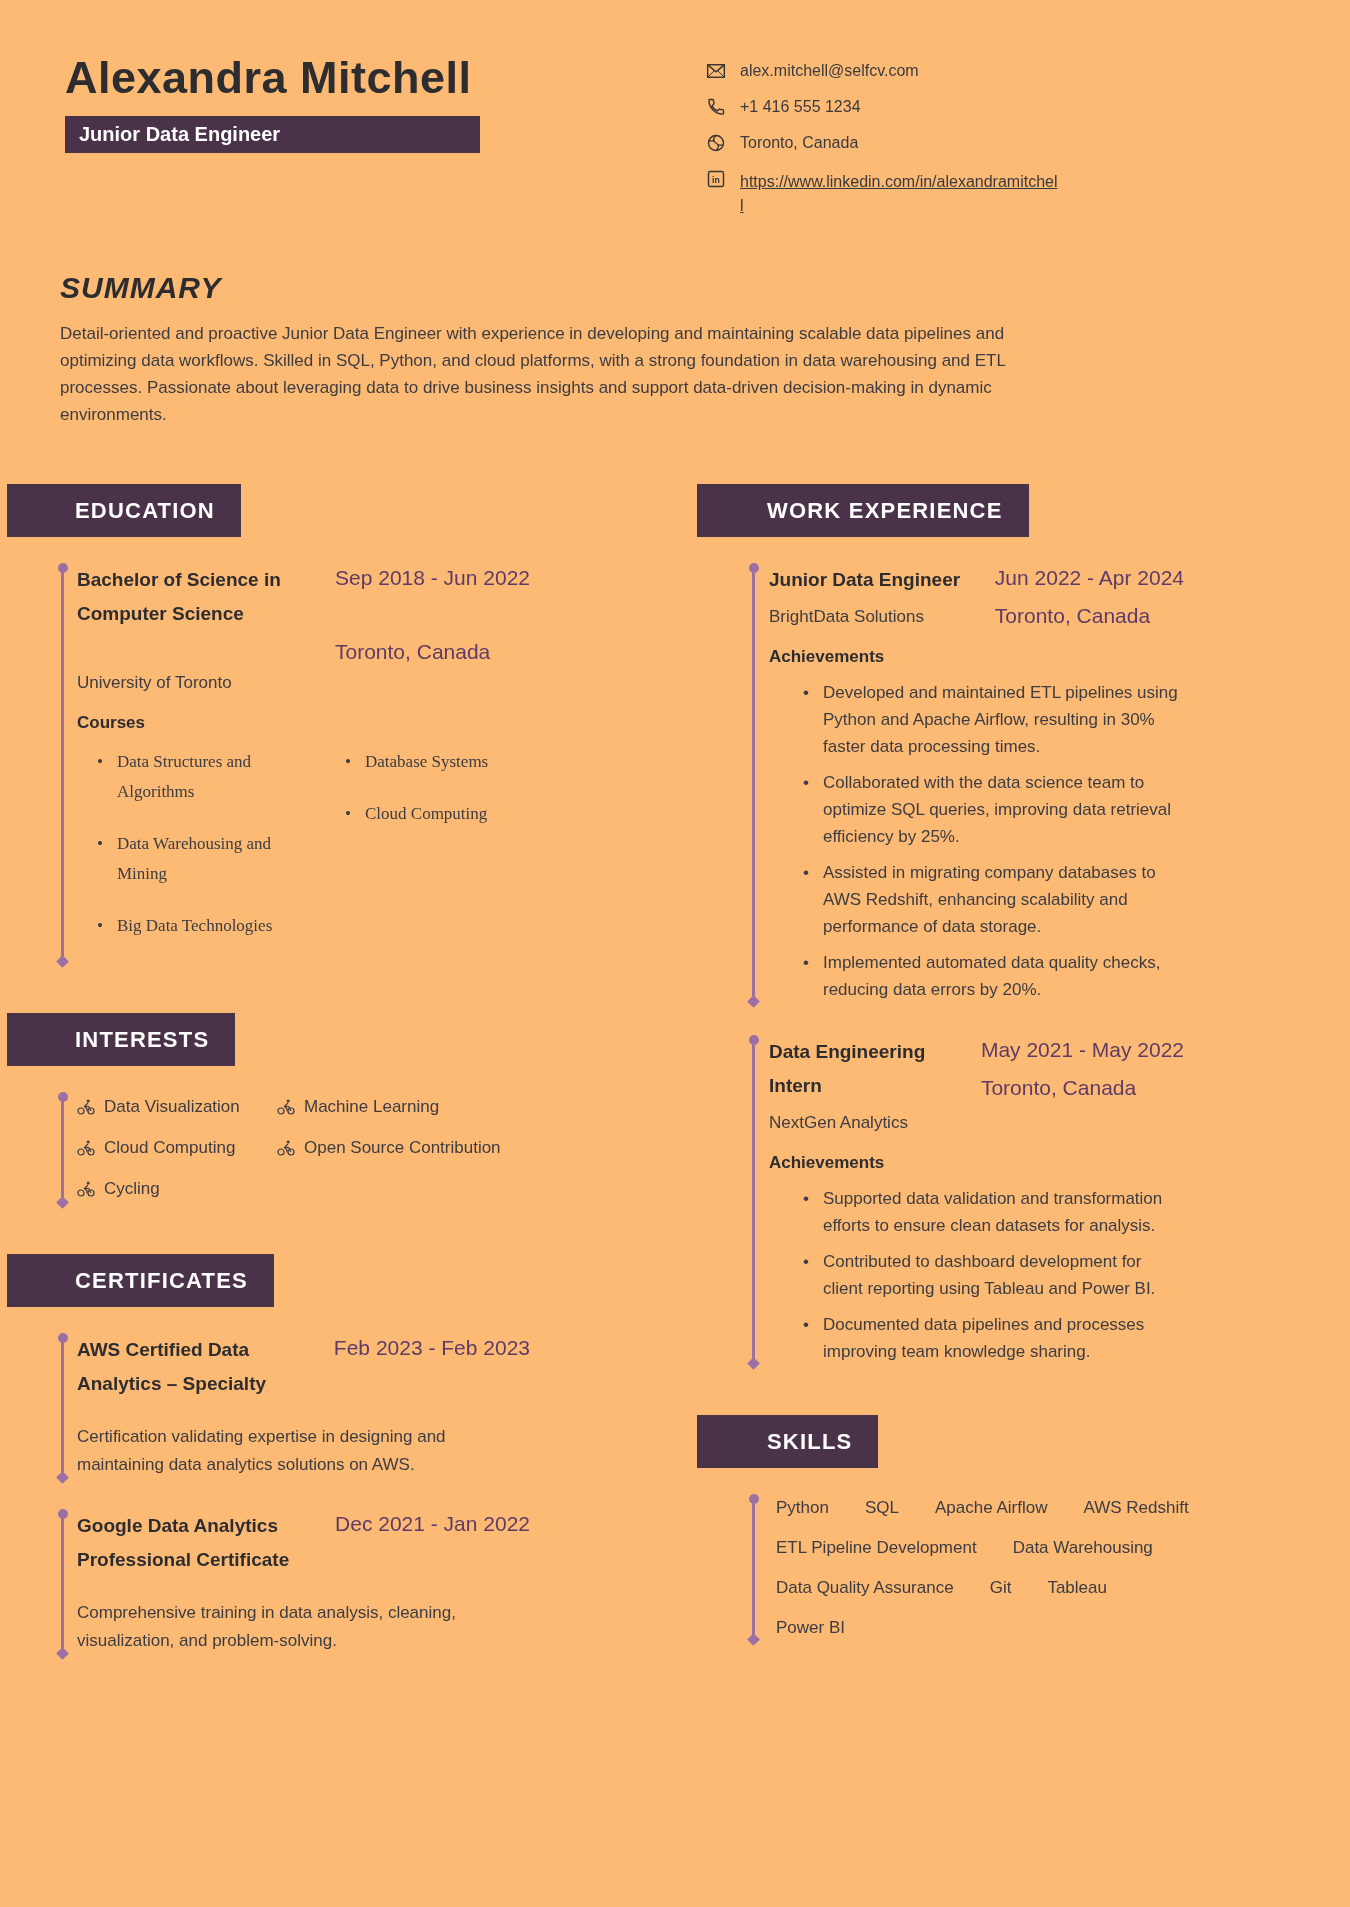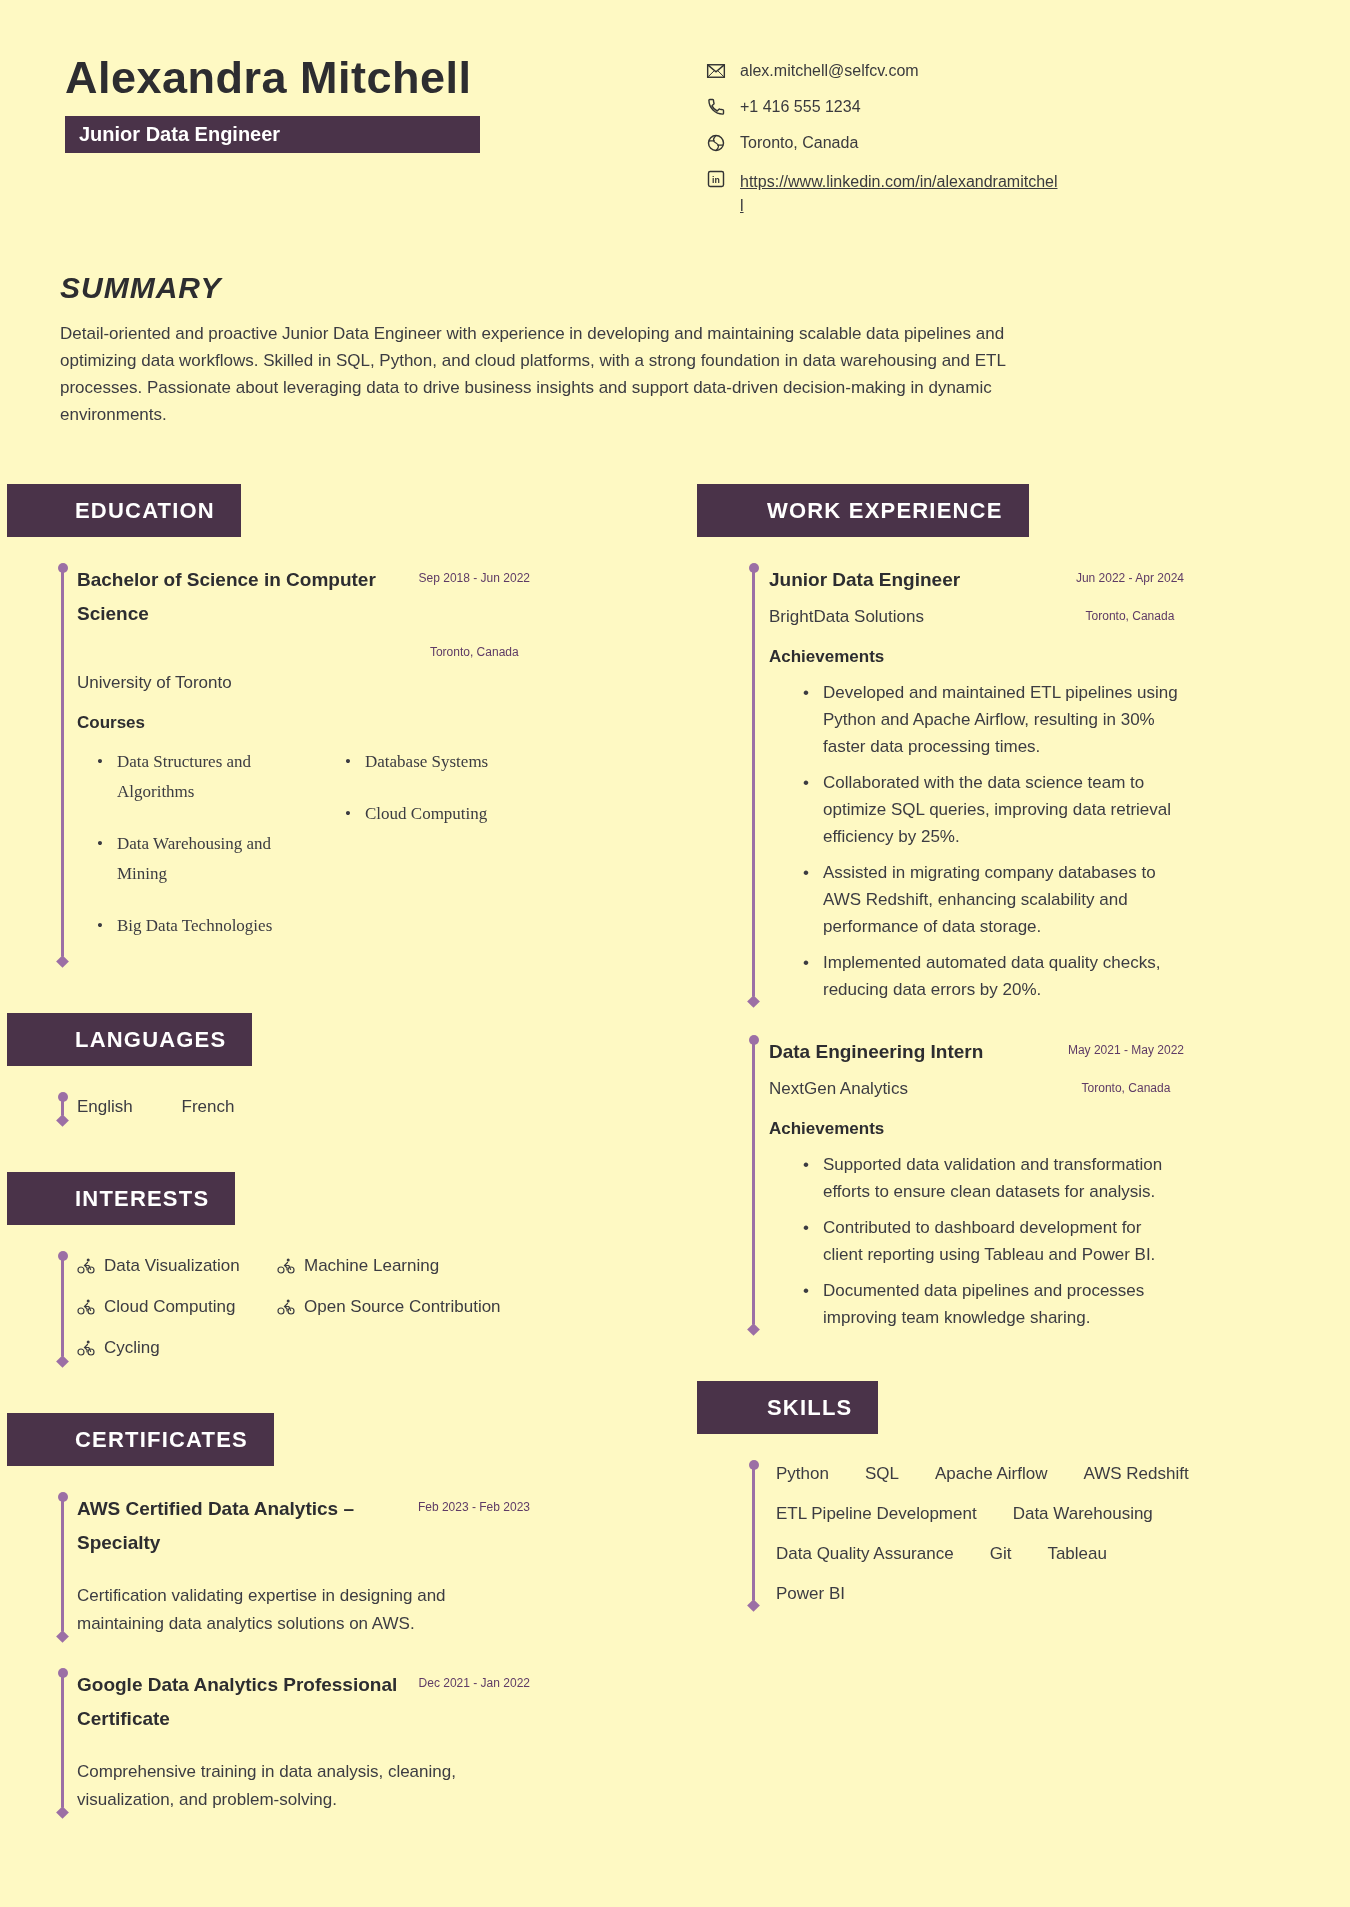--- a/index.html
+++ b/index.html
@@ -1,18 +1,18 @@
 <!DOCTYPE html>
 <html><head>
 <meta charset="utf-8">
 <style>
   * { margin:0; padding:0; box-sizing:border-box; }
   html,body { background:#ffffff; }
   body { font-family:"Liberation Sans", sans-serif; color:#3f3f46; }
-  .page { position:relative; width:1350px; height:1907px; background:#fef9c3; overflow:hidden; }
+  .page { position:relative; width:1350px; height:1907px; background:#fdba74; overflow:hidden; }
 
   
   .header { position:relative; padding-top:52px; }
   .name { margin-left:65px; font-size:45px; font-weight:bold; color:#2d2d30; letter-spacing:.5px; }
   .title-badge { margin-left:65px; margin-top:12px; width:415px; height:37px; background:#4a3349;
                  color:#fff; font-size:20px; font-weight:bold; line-height:37px; padding-left:14px; }
   .contact { position:absolute; top:62px; left:706px; width:352px; }
   .contact-item { display:flex; align-items:flex-start; margin-bottom:17px; font-size:16px; color:#3a3a3e; }
   .contact-item .cicon { width:20px; height:20px; margin-right:14px; flex:0 0 auto; margin-top:-1px; }
   .contact-item a { color:#3a3a3e; text-decoration:underline; word-break:break-all; line-height:24px; }
@@ -35,21 +35,21 @@
   .tl-block { position:relative; padding-left:70px; margin-top:26px; }
   .col-right .tl-block { padding-left:72px; }
   .tl { position:absolute; left:54px; top:7px; bottom:6px; width:3px; background:#9c6fa5; border-radius:2px; }
   .col-right .tl { left:55px; }
   .tl::before { content:""; position:absolute; top:-7px; left:-3.5px; width:10px; height:10px; border-radius:50%; background:#9c6fa5; }
   .tl::after  { content:""; position:absolute; bottom:-9px; left:-3.5px; width:9px; height:9px; transform:rotate(45deg); background:#9c6fa5; }
 
   .entry-head { display:flex; justify-content:space-between; }
   .entry-title { font-size:19px; font-weight:bold; color:#2d2d30; line-height:34px; }
   .entry-sub   { font-size:17px; color:#3c3c42; line-height:26px; margin-top:7px; }
-  .meta { text-align:center; font-size:12px; color:#5e3b66; flex:0 0 auto; }
+  .meta { text-align:left; font-size:21px; color:#5e3b66; flex:0 0 auto; }
   .meta .dates { line-height:22px; margin-top:4px; }
   .meta .loc   { line-height:22px; margin-top:16px; }
   .meta-edu .loc { margin-top:52px; }
 
   .label { font-size:17px; font-weight:bold; color:#2d2d30; margin-top:17px; }
 
   ul.bullets { list-style:none; margin-top:12px; }
   ul.bullets li { position:relative; padding-left:54px; font-size:17px; line-height:27px; margin-bottom:9px; color:#3c3c42; }
   ul.bullets li::before { content:"•"; position:absolute; left:34px; top:0; color:#3c3c42; }
 
@@ -151,30 +151,20 @@
               <li>Big Data Technologies</li>
             </ul>
             <ul class="c2">
               <li>Database Systems</li>
               <li>Cloud Computing</li>
             </ul>
           </div>
         </div>
       </div>
 
-      <div class="section">
-        <div class="sec-bar">LANGUAGES</div>
-        <div class="tl-block">
-          <span class="tl"></span>
-          <div class="lang-row">
-            <span class="lang">English</span>
-            <span class="lang">French</span>
-          </div>
-        </div>
-      </div>
 
       <div class="section">
         <div class="sec-bar">INTERESTS</div>
         <div class="tl-block">
           <span class="tl"></span>
           <div class="interests-grid">
             <div class="interest">
               <svg width="18" height="16" viewBox="0 0 18 16">
                 <circle cx="4" cy="12" r="3" fill="none" stroke="#3c3c42" stroke-width="1.2"></circle>
                 <circle cx="14" cy="12" r="3" fill="none" stroke="#3c3c42" stroke-width="1.2"></circle>

